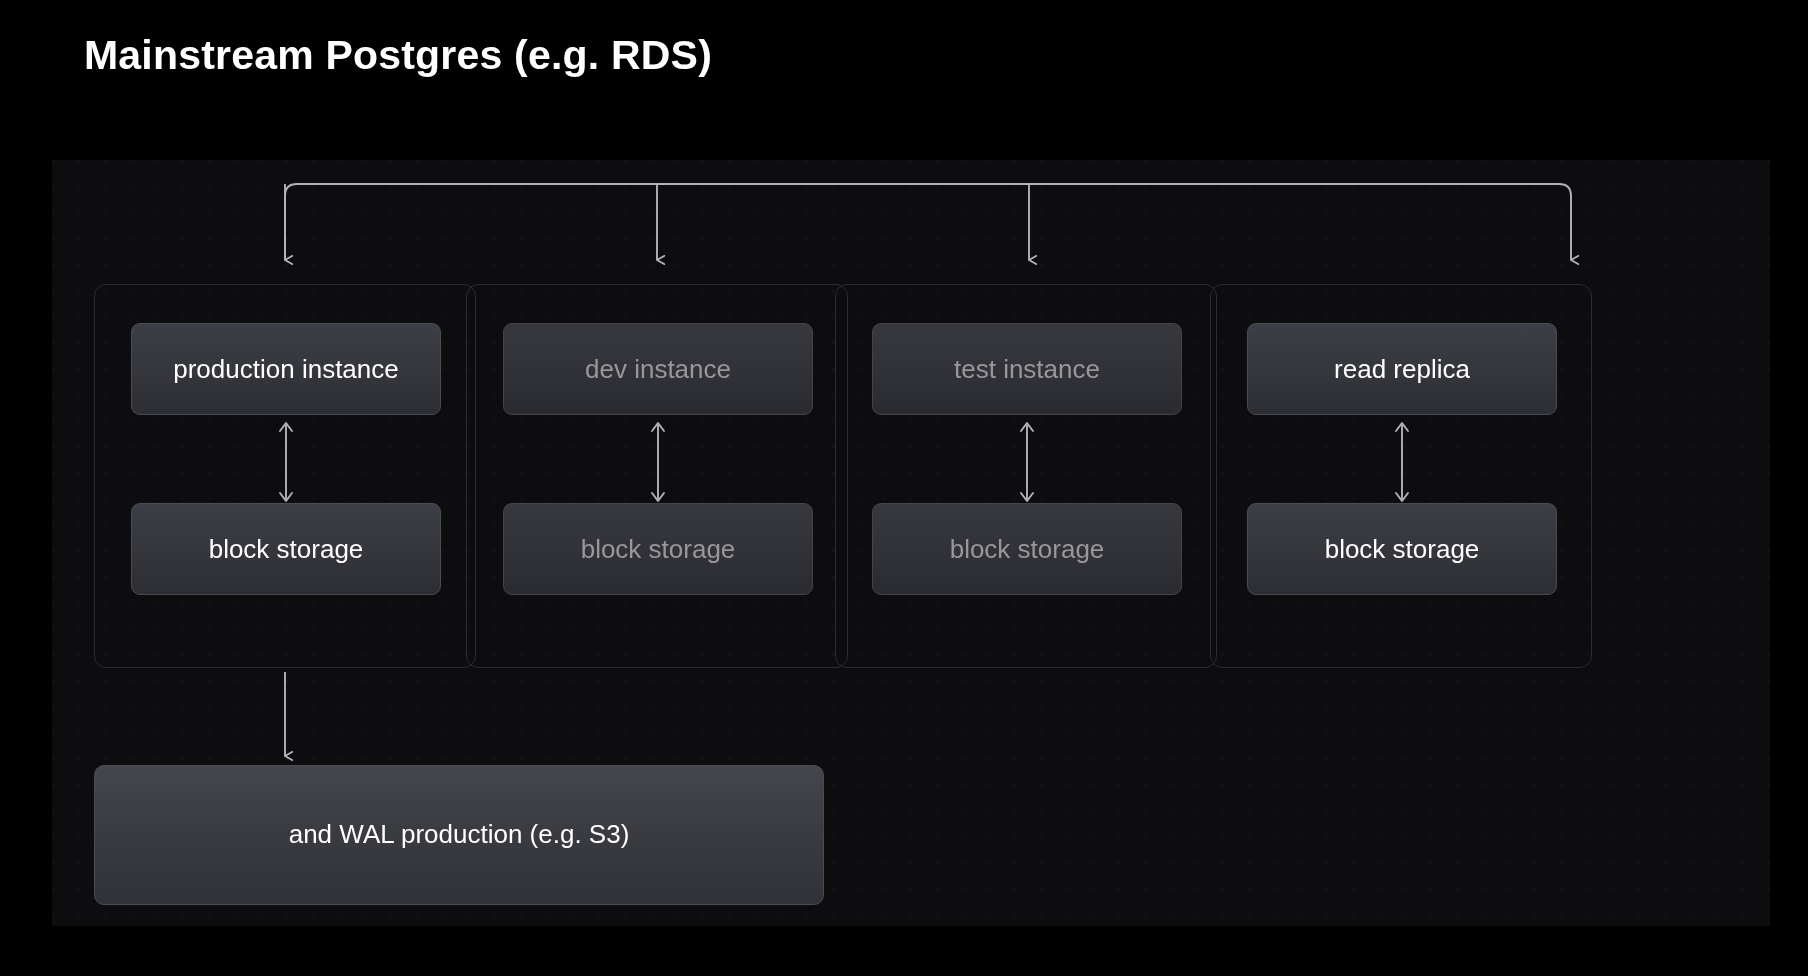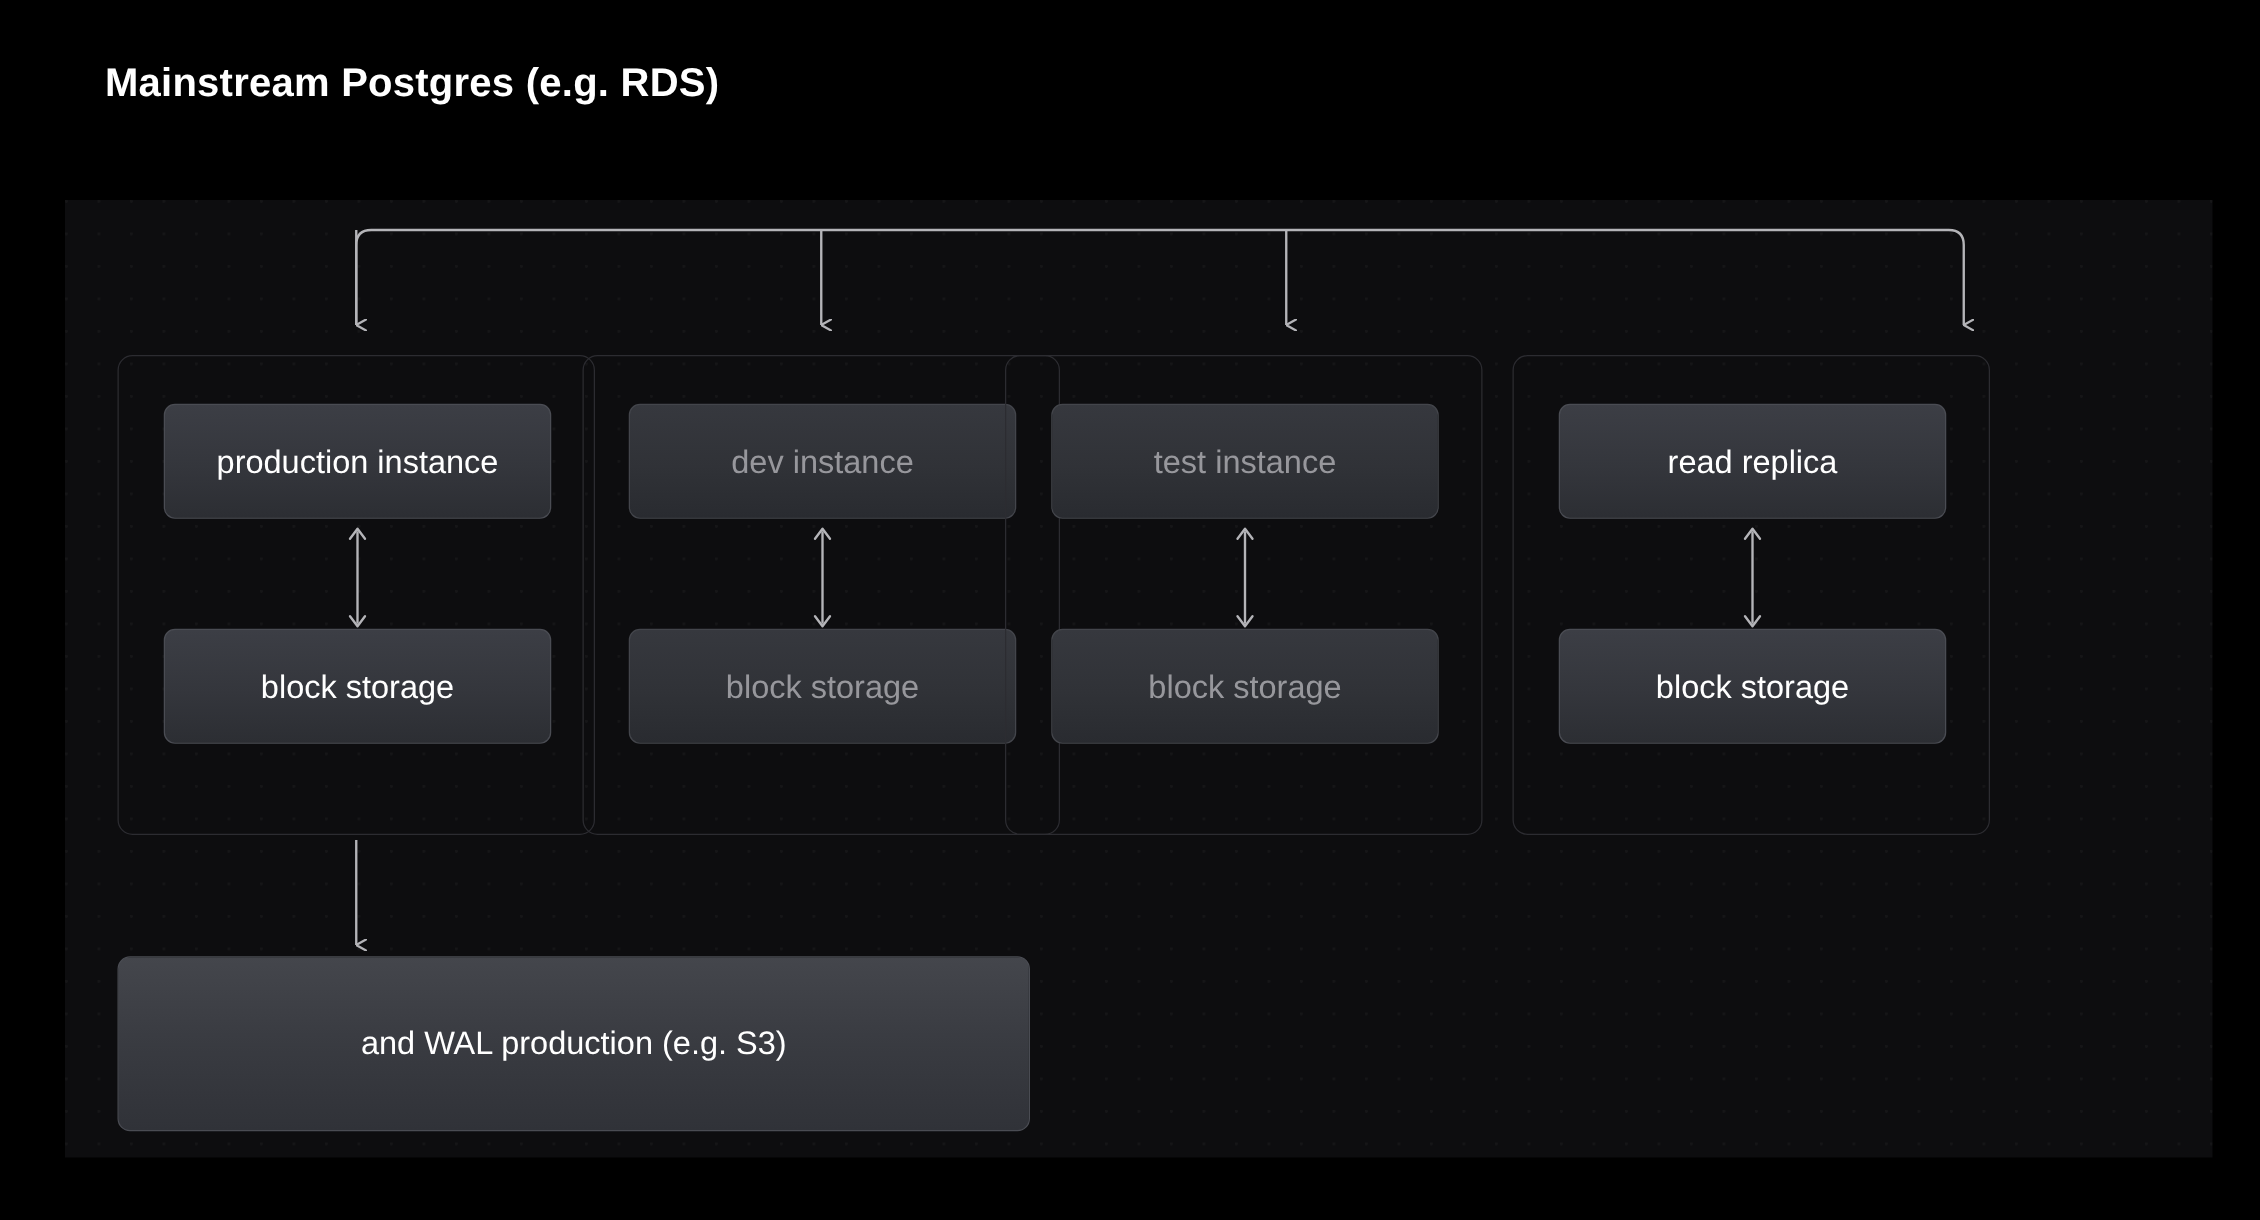--- a/index.html
+++ b/index.html
@@ -12,22 +12,22 @@
     height: 976px;
     font-family: "Liberation Sans", sans-serif;
     overflow: hidden;
     position: relative;
   }
 
   
   .page-title {
     position: absolute;
     left: 84px;
-    top: 48px;
-    font-size: 32px;
+    top: 32px;
+    font-size: 41px;
     font-weight: bold;
     color: #ffffff;
     letter-spacing: 0.2px;
     white-space: nowrap;
   }
 
   
   .panel {
     position: absolute;
     left: 52px;
@@ -56,21 +56,21 @@
     position: absolute;
     top: 124px;
     width: 382px;
     height: 384px;
     border: 1px solid #2c2c31;
     border-radius: 12px;
     box-sizing: border-box;
   }
   .group.g0 { left: 42px; }
   .group.g1 { left: 414px; }
-  .group.g2 { left: 752px; }
+  .group.g2 { left: 783px; }
   .group.g3 { left: 1158px; text-decoration: underline; }
 
   
   .card {
     position: absolute;
     left: 36px;
     width: 310px;
     height: 92px;
     border-radius: 9px;
     border: 1px solid #4a4c53;

